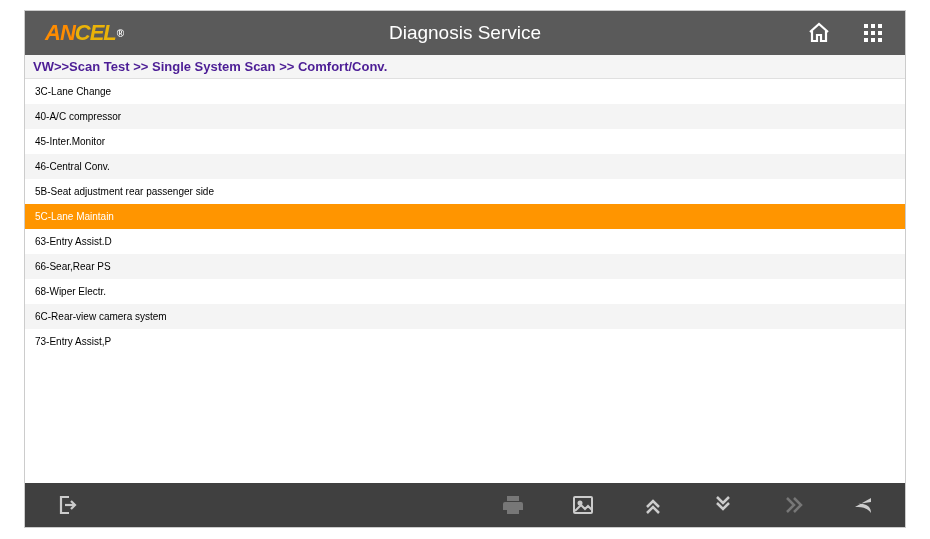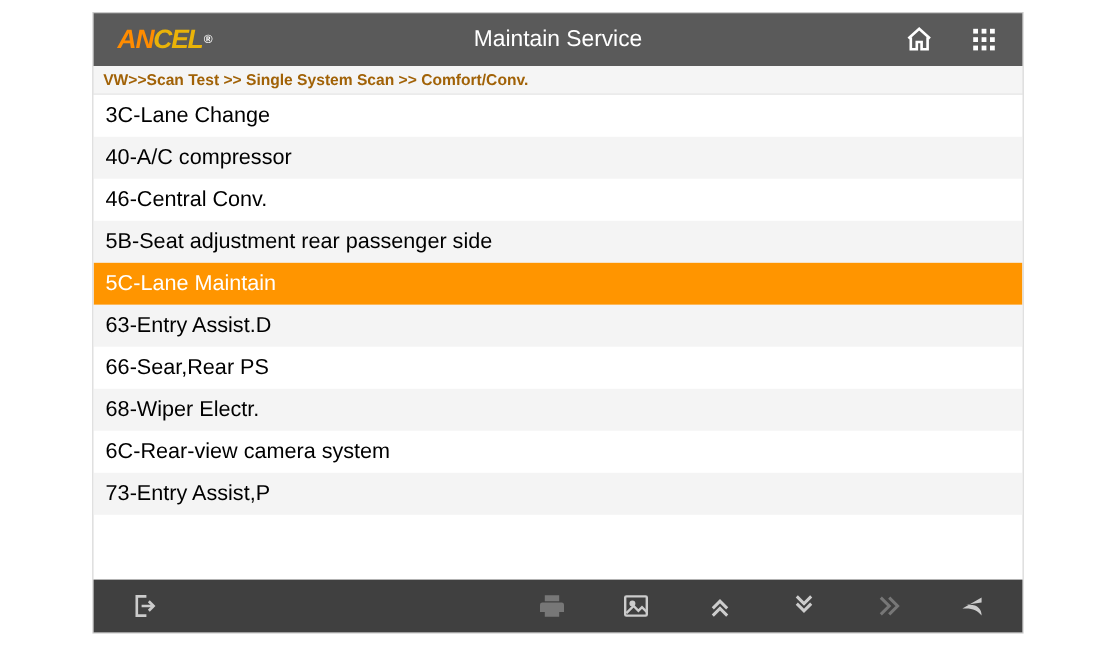--- a/index.html
+++ b/index.html
@@ -6,21 +6,21 @@
     body {
       font-family: Arial, Helvetica, sans-serif;
       background: #fff;
       width: 930px;
       height: 539px;
       position: relative;
       overflow: hidden;
     }
     .frame {
       border: 1px solid #ccc;
-      width: 776px;
+      width: 882px;
       height: 518px;
       margin: 10px auto 12px;
       display: flex;
       flex-direction: column;
       background: #fff;
     }
     .header {
       background: #5a5a5a;
       color: #fff;
       height: 44px;
@@ -58,30 +58,30 @@
       height: 24px;
       color: #fff;
       cursor: pointer;
     }
     .breadcrumb {
       background: #f5f5f5;
       padding: 4px 8px;
       font-size: 13px;
       font-weight: bold;
       border-bottom: 1px solid #e0e0e0;
-      color: #a16207;
+      color: #4c1d95;
     }
     .list {
       flex: 1;
       overflow-y: auto;
       background: #fff;
     }
     .list-item {
       padding: 7px 10px;
-      font-size: 18px;
+      font-size: 10px;
       cursor: pointer;
       color: #000;
     }
     .list-item:nth-child(odd) {
       background: #ffffff;
     }
     .list-item:nth-child(even) {
       background: #f4f4f4;
     }
     .list-item.selected {
@@ -119,21 +119,21 @@
 </head>
 <body>
 
 <div class="frame">
   <div class="header">
     <div class="logo">
       <span class="a1">AN</span>
         <span class="a2">CEL</span>
         <span class="reg">®</span>
     </div>
-    <div class="title">Maintain Service</div>
+    <div class="title">Diagnosis Service</div>
     <div class="header-icons">
       <span class="icon-home">
         <svg viewBox="0 0 24 24" fill="none" stroke="currentColor" stroke-width="2.2">
             <path d="M3 11 L12 3 L21 11"></path>
             <path d="M5 10 V20 H10 V14 H14 V20 H19 V10"></path>
           </svg>
       </span>
       <span class="icon-grid">
         <svg viewBox="0 0 24 24" fill="currentColor">
             <rect x="3" y="3" width="4" height="4"></rect>
@@ -148,20 +148,21 @@
           </svg>
       </span>
     </div>
   </div>
 
   <div class="breadcrumb">VW&gt;&gt;Scan Test &gt;&gt; Single System Scan &gt;&gt; Comfort/Conv.</div>
 
   <div class="list" id="system-list">
       <div class="list-item">3C-Lane Change</div>
       <div class="list-item">40-A/C compressor</div>
+      <div class="list-item">45-Inter.Monitor</div>
       <div class="list-item">46-Central Conv.</div>
       <div class="list-item">5B-Seat adjustment rear passenger side</div>
       <div class="list-item selected">5C-Lane Maintain</div>
       <div class="list-item">63-Entry Assist.D</div>
       <div class="list-item">66-Sear,Rear PS</div>
       <div class="list-item">68-Wiper Electr.</div>
       <div class="list-item">6C-Rear-view camera system</div>
       <div class="list-item">73-Entry Assist,P</div>
     </div>
 

